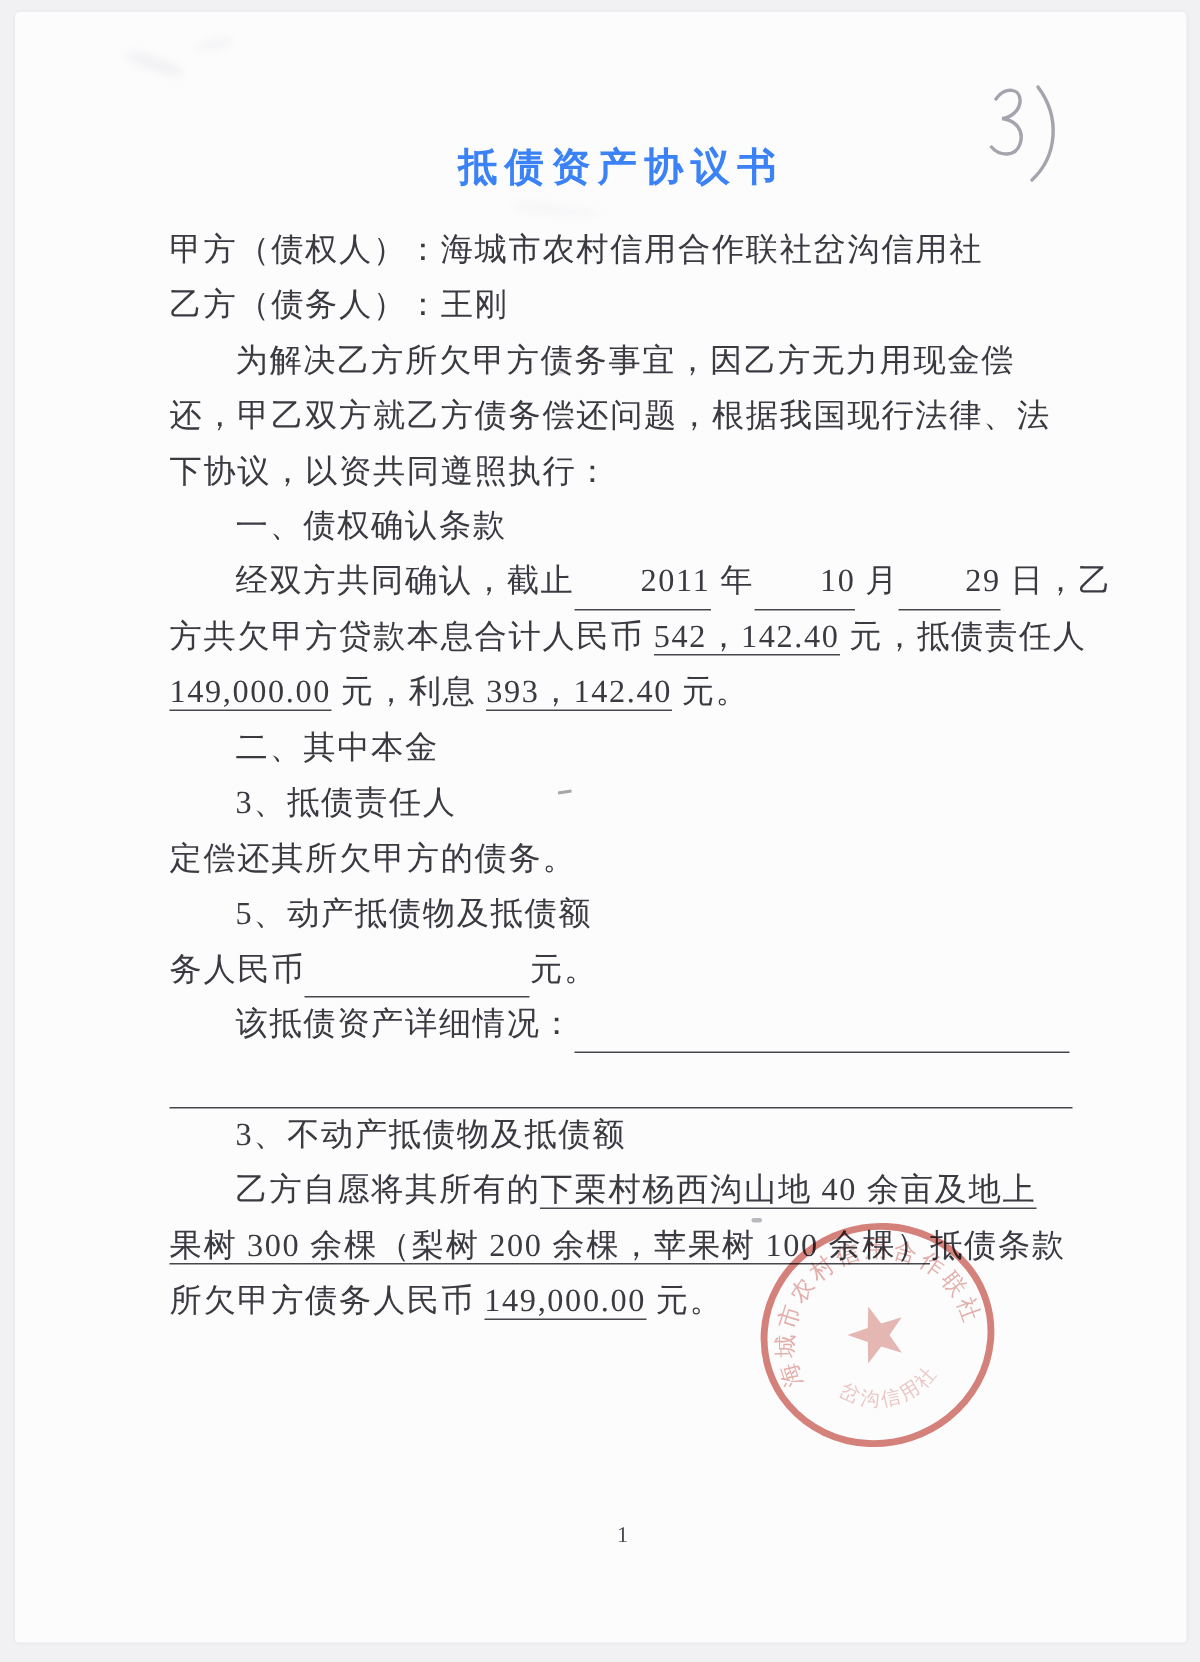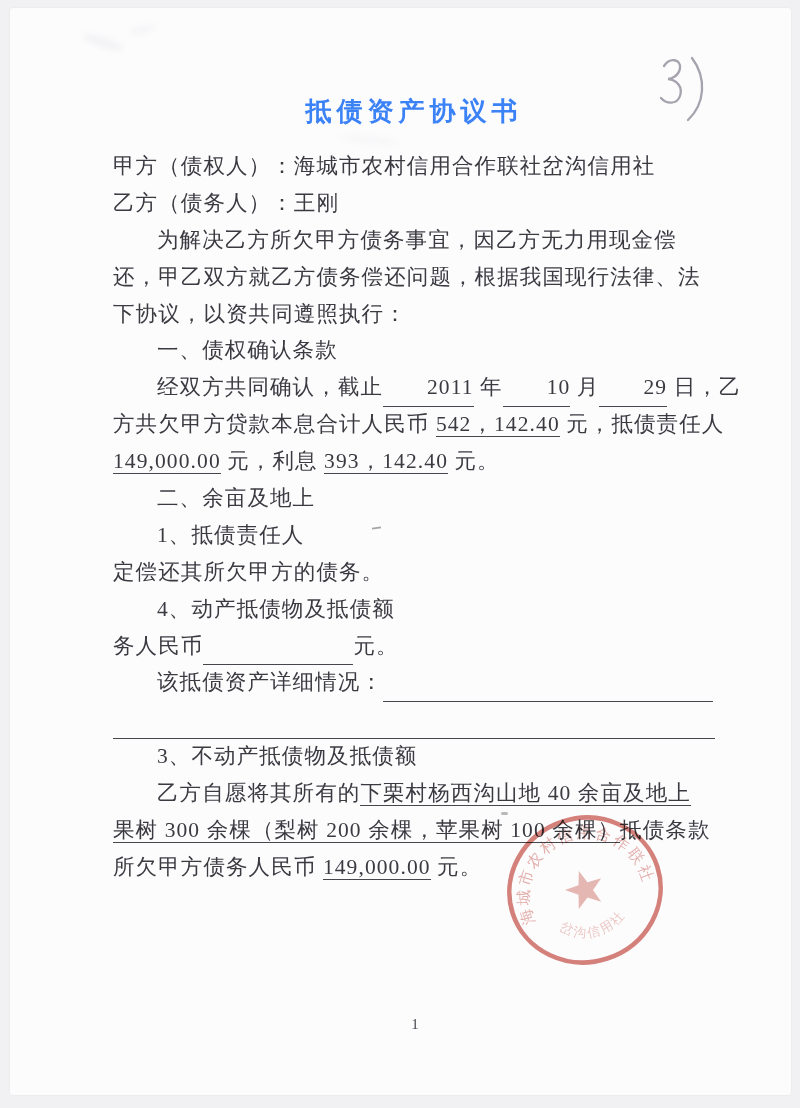--- a/index.html
+++ b/index.html
@@ -67,24 +67,24 @@
   <div class="doc-body">
       <div class="line"><span class="seg">甲方（债权人）：海城市农村信用合作联社岔沟信用社</span></div>
       <div class="line"><span class="seg">乙方（债务人）：王刚</span></div>
       <div class="line indent"><span class="seg">为解决乙方所欠甲方债务事宜，因乙方无力用现金偿</span></div>
       <div class="line"><span class="seg">还，甲乙双方就乙方债务偿还问题，根据我国现行法律、法</span></div>
       <div class="line"><span class="seg">下协议，以资共同遵照执行：</span></div>
       <div class="line indent"><span class="seg">一、债权确认条款</span></div>
       <div class="line indent"><span class="seg">经双方共同确认，截止</span><span class="seg u cen" style="min-width: 80px;">2011</span><span class="seg"> 年</span><span class="seg u cen" style="min-width: 52px;">10</span><span class="seg"> 月</span><span class="seg u cen" style="min-width: 46px; font-family: Liberation Serif, serif;">29</span><span class="seg"> 日，乙</span></div>
       <div class="line"><span class="seg">方共欠甲方贷款本息合计人民币 </span><span class="seg u">542，142.40</span><span class="seg"> 元，抵债责任人</span></div>
       <div class="line"><span class="seg u">149,000.00</span><span class="seg"> 元，利息 </span><span class="seg u">393，142.40</span><span class="seg"> 元。</span></div>
-      <div class="line indent"><span class="seg">二、余亩及地上</span></div>
-      <div class="line indent"><span class="seg">1、抵债责任人</span></div>
+      <div class="line indent"><span class="seg">二、其中本金</span></div>
+      <div class="line indent"><span class="seg">3、抵债责任人</span></div>
       <div class="line"><span class="seg">定偿还其所欠甲方的债务。</span></div>
-      <div class="line indent"><span class="seg">4、动产抵债物及抵债额</span></div>
+      <div class="line indent"><span class="seg">5、动产抵债物及抵债额</span></div>
       <div class="line"><span class="seg">务人民币</span><span class="seg u blank" style="min-width: 150px;">&nbsp;</span><span class="seg">元。</span></div>
       <div class="line indent"><span class="seg">该抵债资产详细情况：</span><span class="seg u blank" style="min-width: 330px;">&nbsp;</span></div>
       <div class="line"><span class="seg u blank" style="min-width: 602px;">&nbsp;</span></div>
       <div class="line indent"><span class="seg">3、不动产抵债物及抵债额</span></div>
       <div class="line indent"><span class="seg">乙方自愿将其所有的</span><span class="seg u">下栗村杨西沟山地 40 余亩及地上</span></div>
       <div class="line"><span class="seg u">果树 300 余棵（梨树 200 余棵，苹果树 100 余棵）</span><span class="seg">抵债条款</span></div>
       <div class="line"><span class="seg">所欠甲方债务人民币 </span><span class="seg u">149,000.00</span><span class="seg"> 元。</span></div>
     </div>
 
   <div class="artifact a-mark1"></div>

